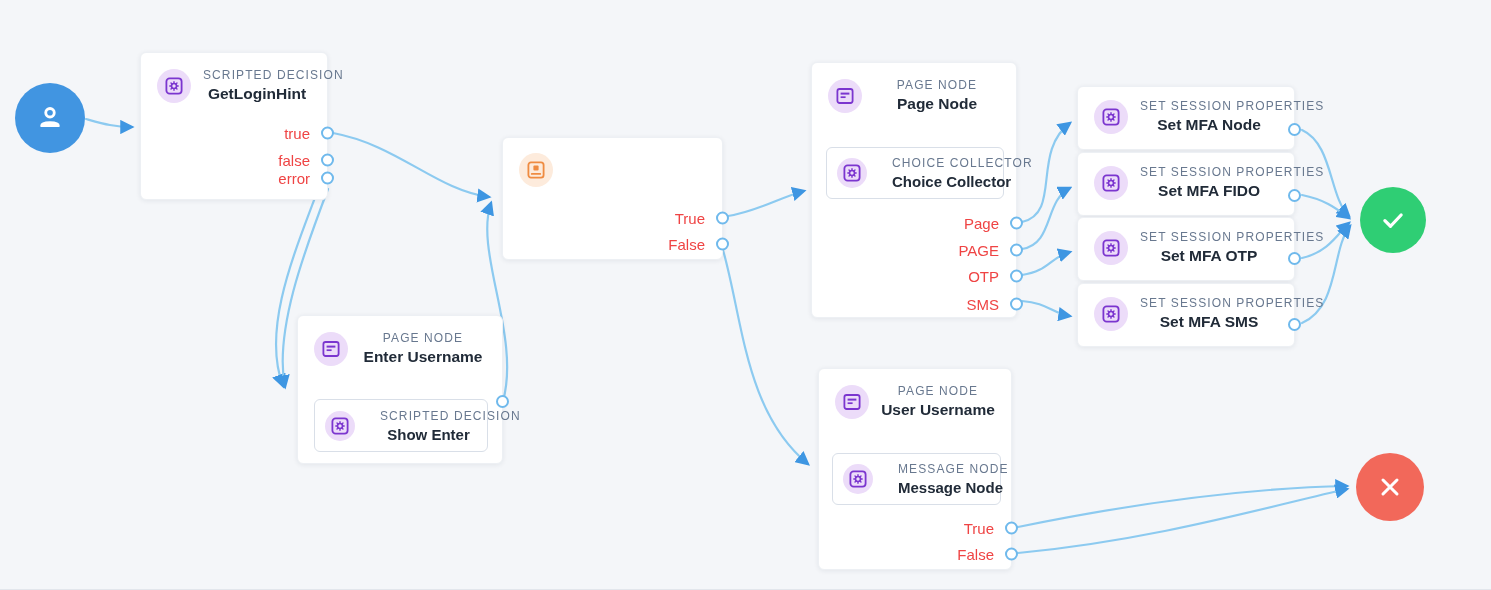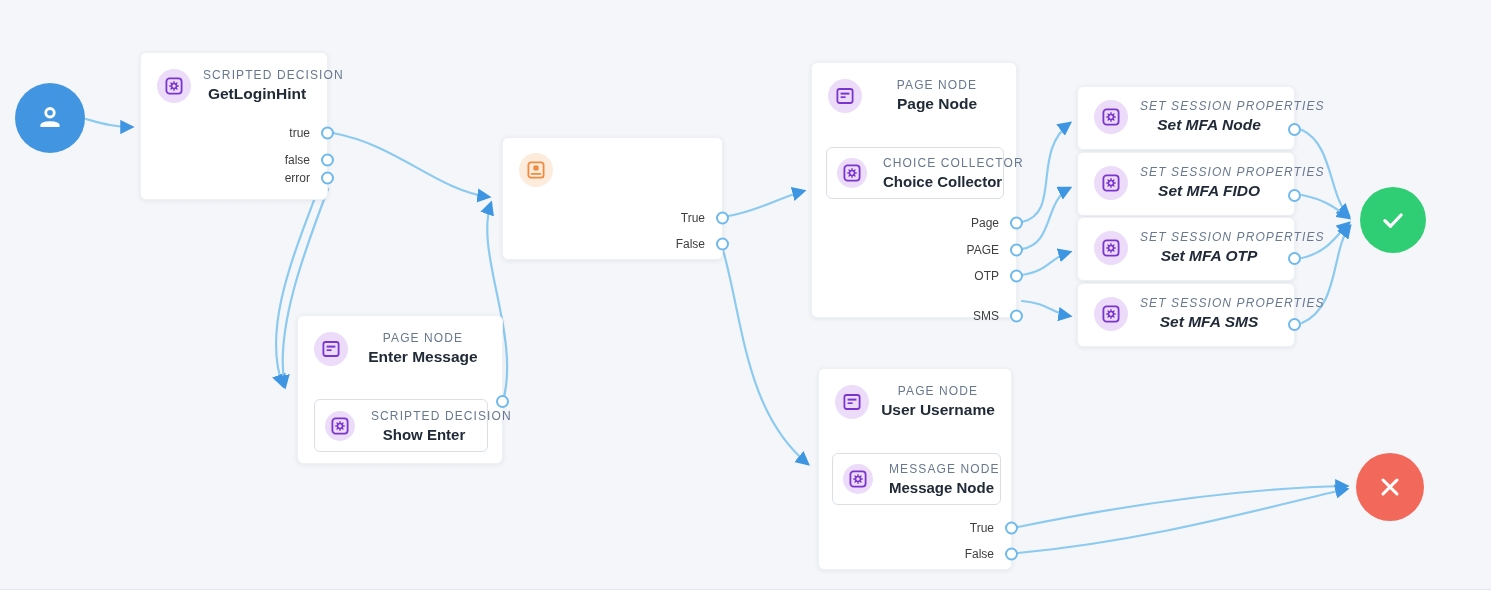--- a/index.html
+++ b/index.html
@@ -4,35 +4,35 @@
 <style>
   * { margin:0; padding:0; box-sizing:border-box; }
   html,body { background:#e9ecf1; }
   body { font-family:"Liberation Sans", sans-serif; }
   #stage { position:relative; width:1491px; height:590px; overflow:hidden;
            background:#f4f6f9; border-bottom:1px solid #e2e6ec; }
   #wires { position:absolute; left:0; top:0; z-index:1; }
   .card { position:absolute; z-index:2; background:#fff; border:1px solid #edf0f4;
           border-radius:6px; box-shadow:0 1px 5px rgba(25,39,60,.08); }
   .head { display:flex; align-items:center; gap:12px; padding:15px 16px 0; }
-  .card.small .head { padding-top:12px;font-style:italic; }
+  .card.small .head { padding-top:12px; }
   .icon { width:34px; height:34px; border-radius:50%; flex:none;
           display:flex; align-items:center; justify-content:center; }
   .icon.sm { width:30px; height:30px; }
   .icon.purple { background:var(--purpleBg); }
   .icon.orange { background:var(--orangeBg); }
   .titles { flex:1; text-align:center; min-width:0; }
   .type  { font-size:12px; letter-spacing:1.1px; color:#68788f; white-space:nowrap; }
   .title { font-size:15.5px; font-weight:700; color:#212b38; margin-top:3px; white-space:nowrap; }
   .child { position:absolute; border:1px solid #d9dfe8; border-radius:6px; background:#fff;
-           display:flex; align-items:center; gap:16px; padding:0 10px; }
+           display:flex; align-items:center; gap:25px; padding:0 10px; }
   .child .title { font-size:15px; }
   .outcome { position:absolute; right:0; height:26px; display:flex;
              align-items:center; justify-content:flex-end; }
-  .olabel { font-size:12px; color:#404040; padding-right:17px; }
+  .olabel { font-size:15px; color:#ef4444; padding-right:17px; }
   .port { position:absolute; right:-7px; width:13px; height:13px; background:#fff;
           border:2px solid var(--port); border-radius:50%; z-index:3; }
   .outcome .port { top:50%; transform:translateY(-50%); }
   .terminal { position:absolute; z-index:2; border-radius:50%;
               display:flex; align-items:center; justify-content:center; }
 </style>
 </head>
 <body>
 
 <div id="stage" style="background: rgb(244, 246, 249);">
@@ -110,21 +110,21 @@
       <div class="head">
     <span class="icon purple">
           <svg width="18" height="18" viewBox="0 0 18 18" fill="none">
             <rect x="1.4" y="2" width="15.2" height="14" rx="2.2" stroke="#7b35cf" stroke-width="1.8"></rect>
       <path d="M4.6 6.6h8.8" stroke="#7b35cf" stroke-width="2"></path>
       <path d="M4.6 10.2h5" stroke="#7b35cf" stroke-width="1.7"></path>
           </svg>
         </span>
     <div class="titles">
       <div class="type">PAGE NODE</div>
-      <div class="title">Enter Message</div>
+      <div class="title">Enter Username</div>
     </div>
       </div>
       <div class="child" style="left:16px;top:83px;width:174px;height:53px;">
       <span class="icon purple sm">
           <svg width="18" height="18" viewBox="0 0 18 18" fill="none">
             <rect x="1.4" y="1.4" width="15.2" height="15.2" rx="3.2" stroke="#7b35cf" stroke-width="1.8"></rect>
     <circle cx="9" cy="9" r="2.5" stroke="#7b35cf" stroke-width="1.6"></circle>
     <path d="M9 4.8V6.3M9 11.7V13.2M4.8 9H6.3M11.7 9H13.2M6 6l1.1 1.1M10.9 10.9L12 12M12 6l-1.1 1.1M7.1 10.9L6 12" stroke="#7b35cf" stroke-width="1.4" stroke-linecap="round"></path>
           </svg>
         </span>
@@ -167,21 +167,21 @@
       <span class="port"></span>
       </div>
       <div class="outcome" style="top:174px">
       <span class="olabel">PAGE</span>
       <span class="port"></span>
       </div>
       <div class="outcome" style="top:200px">
       <span class="olabel">OTP</span>
       <span class="port"></span>
       </div>
-      <div class="outcome" style="top:240px">
+      <div class="outcome" style="top:228px">
       <span class="olabel">SMS</span>
       <span class="port"></span>
       </div>
     </div>
     <div class="card small" style="left: 1077px; top: 86px; width: 218px; height: 64px;">
       <div class="head">
     <span class="icon purple">
           <svg width="18" height="18" viewBox="0 0 18 18" fill="none">
             <rect x="1.4" y="1.4" width="15.2" height="15.2" rx="3.2" stroke="#7b35cf" stroke-width="1.8"></rect>
     <circle cx="9" cy="9" r="2.5" stroke="#7b35cf" stroke-width="1.6"></circle>

